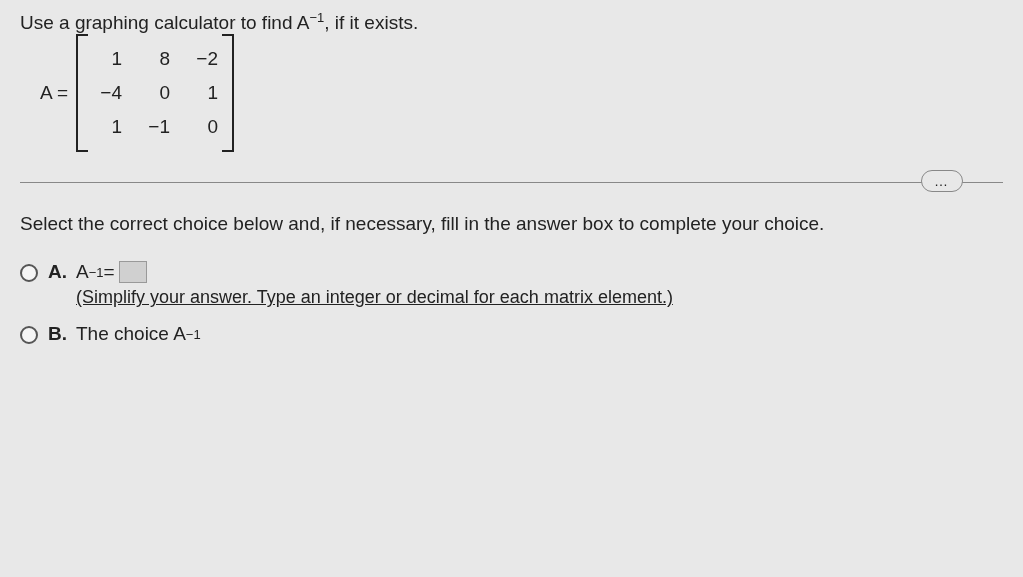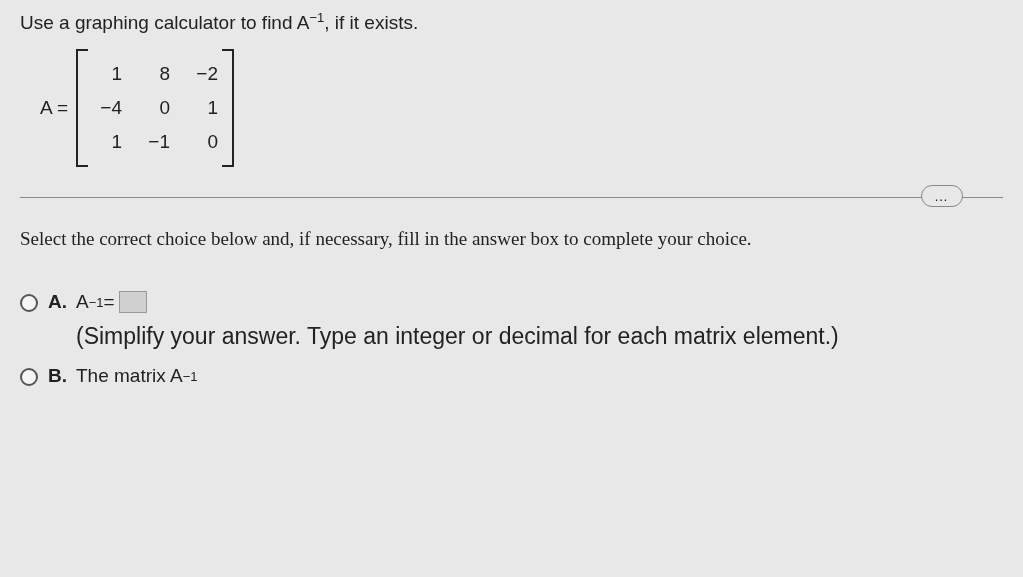--- a/index.html
+++ b/index.html
@@ -11,21 +11,20 @@
       font-family: Arial, Helvetica, sans-serif;
       background: #e8e8e8;
       width: 1023px;
       height: 577px;
       padding: 10px 20px;
       color: #222;
       position: relative;
     }
     .question-text {
       font-size: 19px;
-      margin-bottom: 15px;
     }
     .superscript {
       font-size: 13px;
       vertical-align: super;
     }
     .matrix-container {
       display: flex;
       align-items: center;
       margin-left: 20px;
       margin-bottom: 30px;
@@ -82,22 +81,21 @@
       background: #e8e8e8;
       border: 1px solid #888;
       border-radius: 12px;
       padding: 2px 12px;
       font-size: 14px;
       letter-spacing: 2px;
       cursor: pointer;
     }
     .instruction {
       font-size: 19px;
-      margin-bottom: 41px;
-      font-family: Liberation Serif, serif;
+      margin-bottom: 26px;
     }
     .choice {
       display: flex;
       align-items: flex-start;
       margin-bottom: 15px;
       font-size: 19px;
     }
     .radio {
       width: 18px;
       height: 18px;
@@ -126,22 +124,23 @@
     .answer-box {
       display: inline-block;
       width: 28px;
       height: 22px;
       background: #d0d0d0;
       border: 1px solid #999;
       margin-left: 4px;
       vertical-align: middle;
     }
     .hint {
-      font-size: 23px;
-      margin-top: 10px;
+      font-size: 18px;
+      margin-top: 4px;
+      text-decoration: underline;
     }
     .choice-label-text {
       display: inline;
     }
   </style>
 </head>
 <body>
 
 <div class="question-text">
   <span>Use a graphing calculator to find A</span><span class="superscript">−1</span><span>, if it exists.</span>
@@ -187,17 +186,17 @@
     </div>
     <div class="hint">(Simplify your answer. Type an integer or decimal for each matrix element.)</div>
   </div>
 </div>
 
 <div class="choice">
   <div class="radio"></div>
   <div class="choice-letter">B.</div>
   <div class="choice-body">
     <div class="choice-line">
-      <span class="choice-label-text">The matrix A</span>
+      <span class="choice-label-text">The choice A</span>
         <span class="superscript">−1</span>
     </div>
   </div>
 </div>
 
 </body></html>

